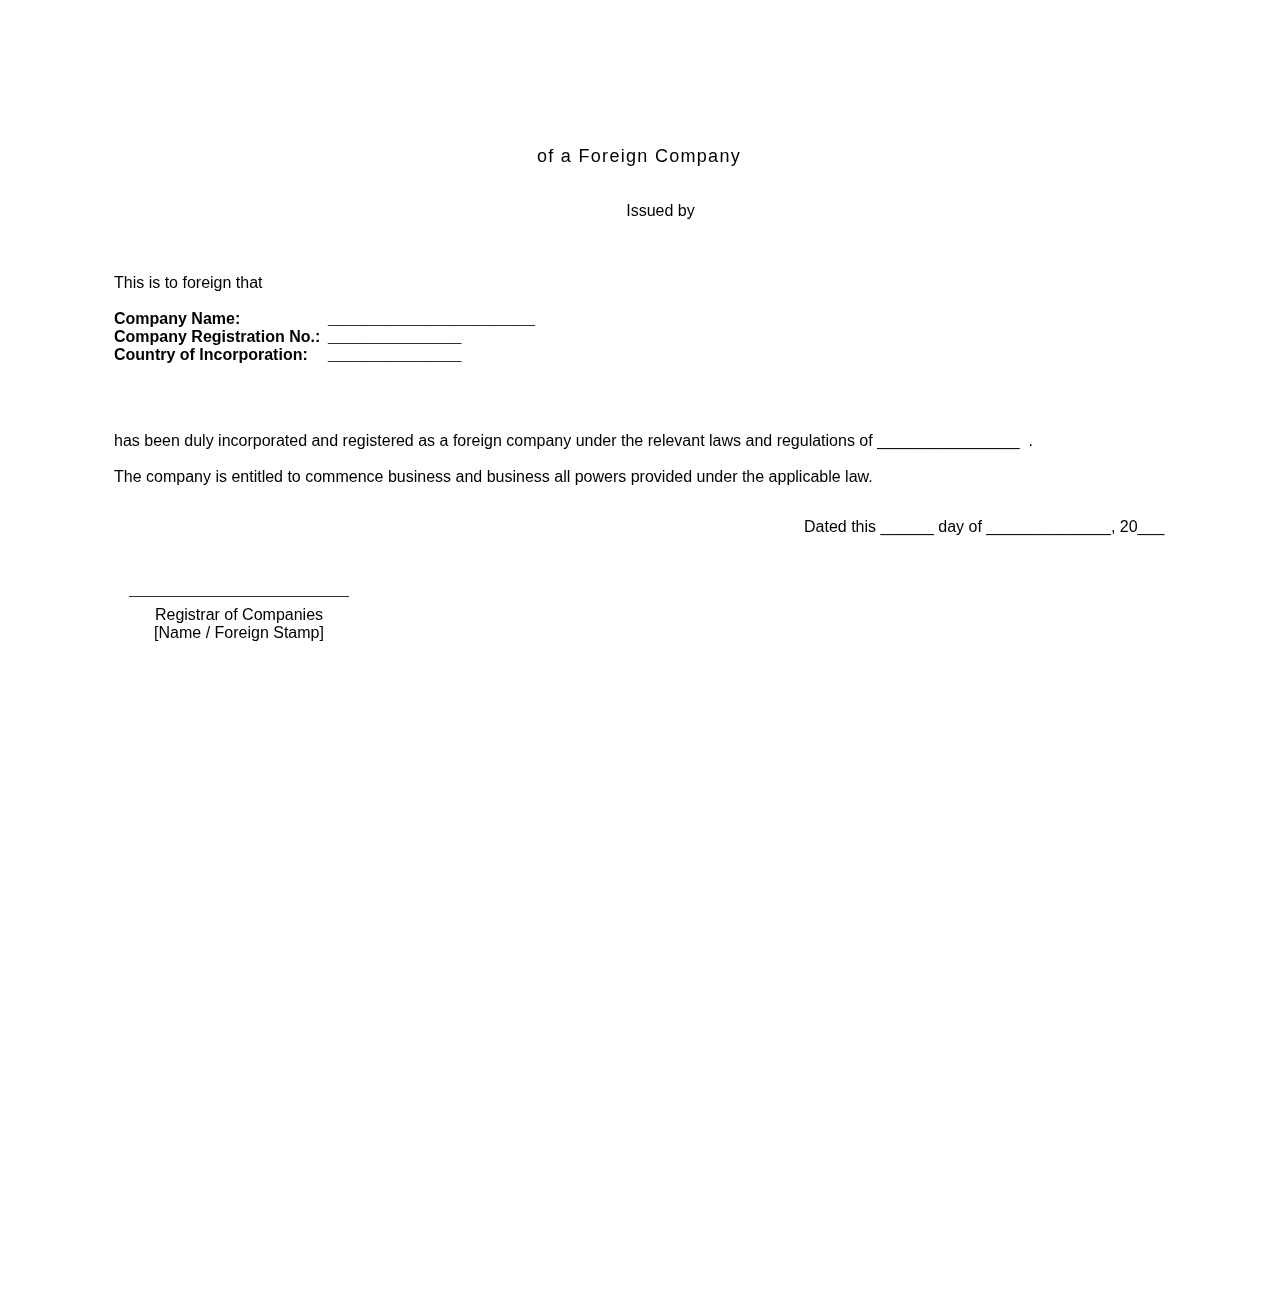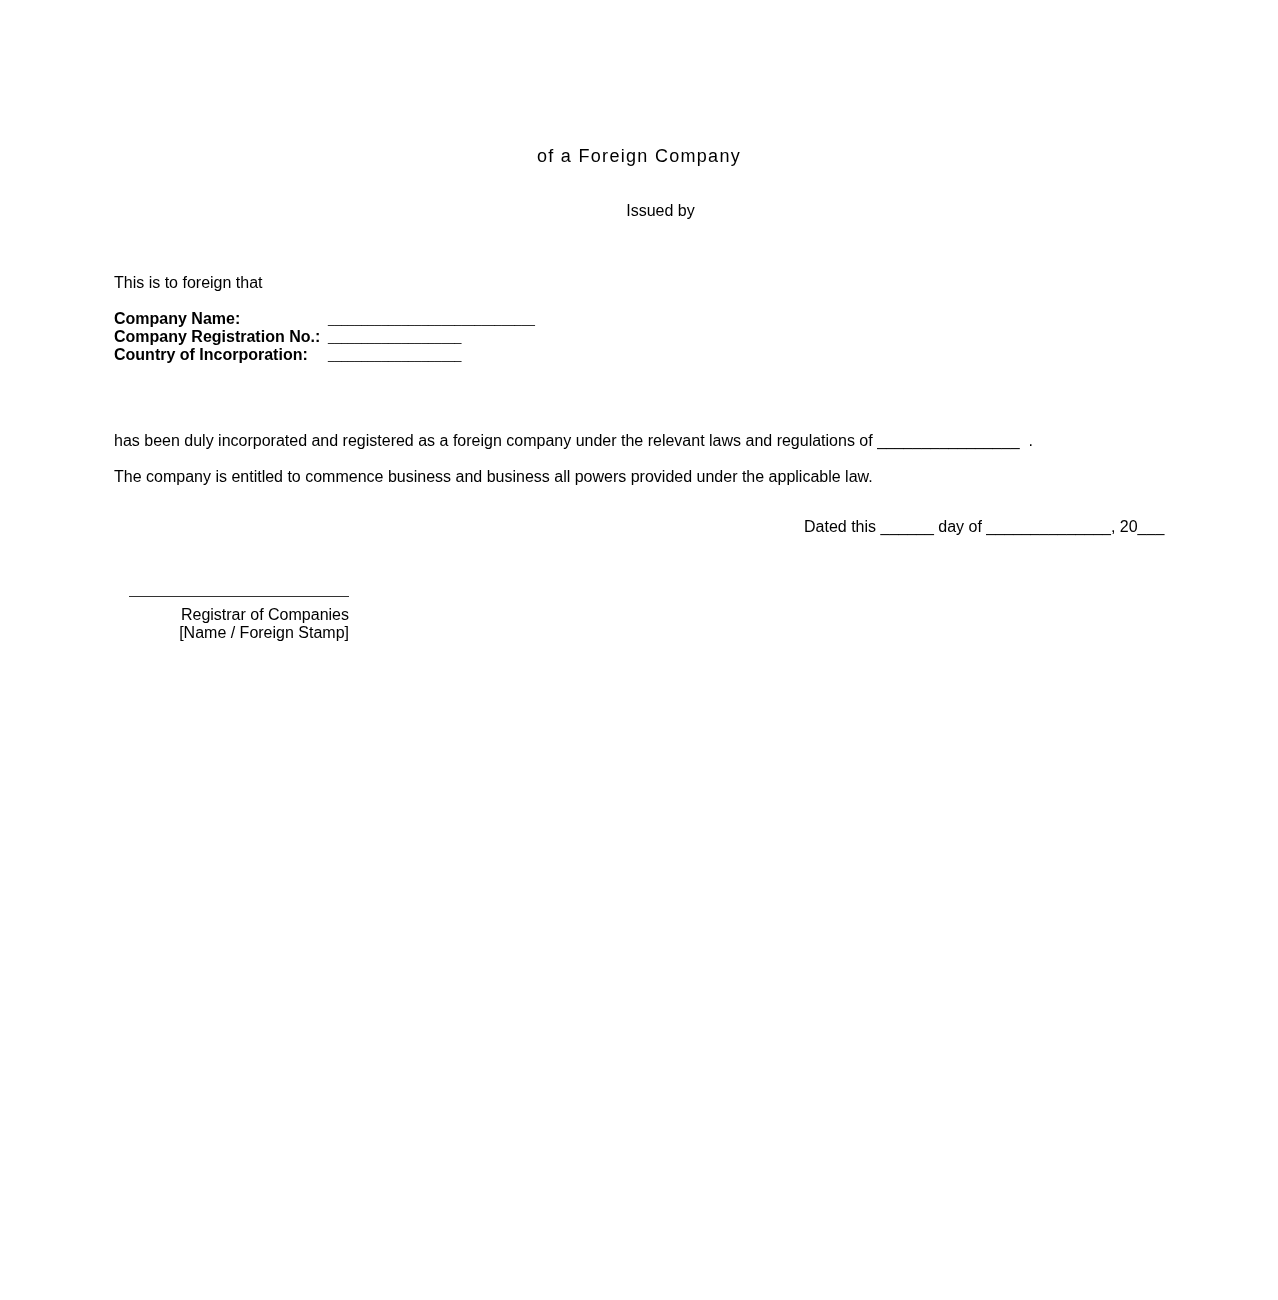--- a/index.html
+++ b/index.html
@@ -87,21 +87,21 @@
       left: 804px;
       top: 518px;
       line-height: 18px;
       white-space: pre;
     }
     .sign-block {
       position: absolute;
       left: 129px;
       top: 596px;
       width: 220px;
-      text-align: right;
+      text-align: center;
     }
     .sign-line {
       border-top: 1px solid #333333;
       height: 0;
       width: 220px;
     }
     .sign-text {
       margin-top: 9px;
       line-height: 18px;
     }

